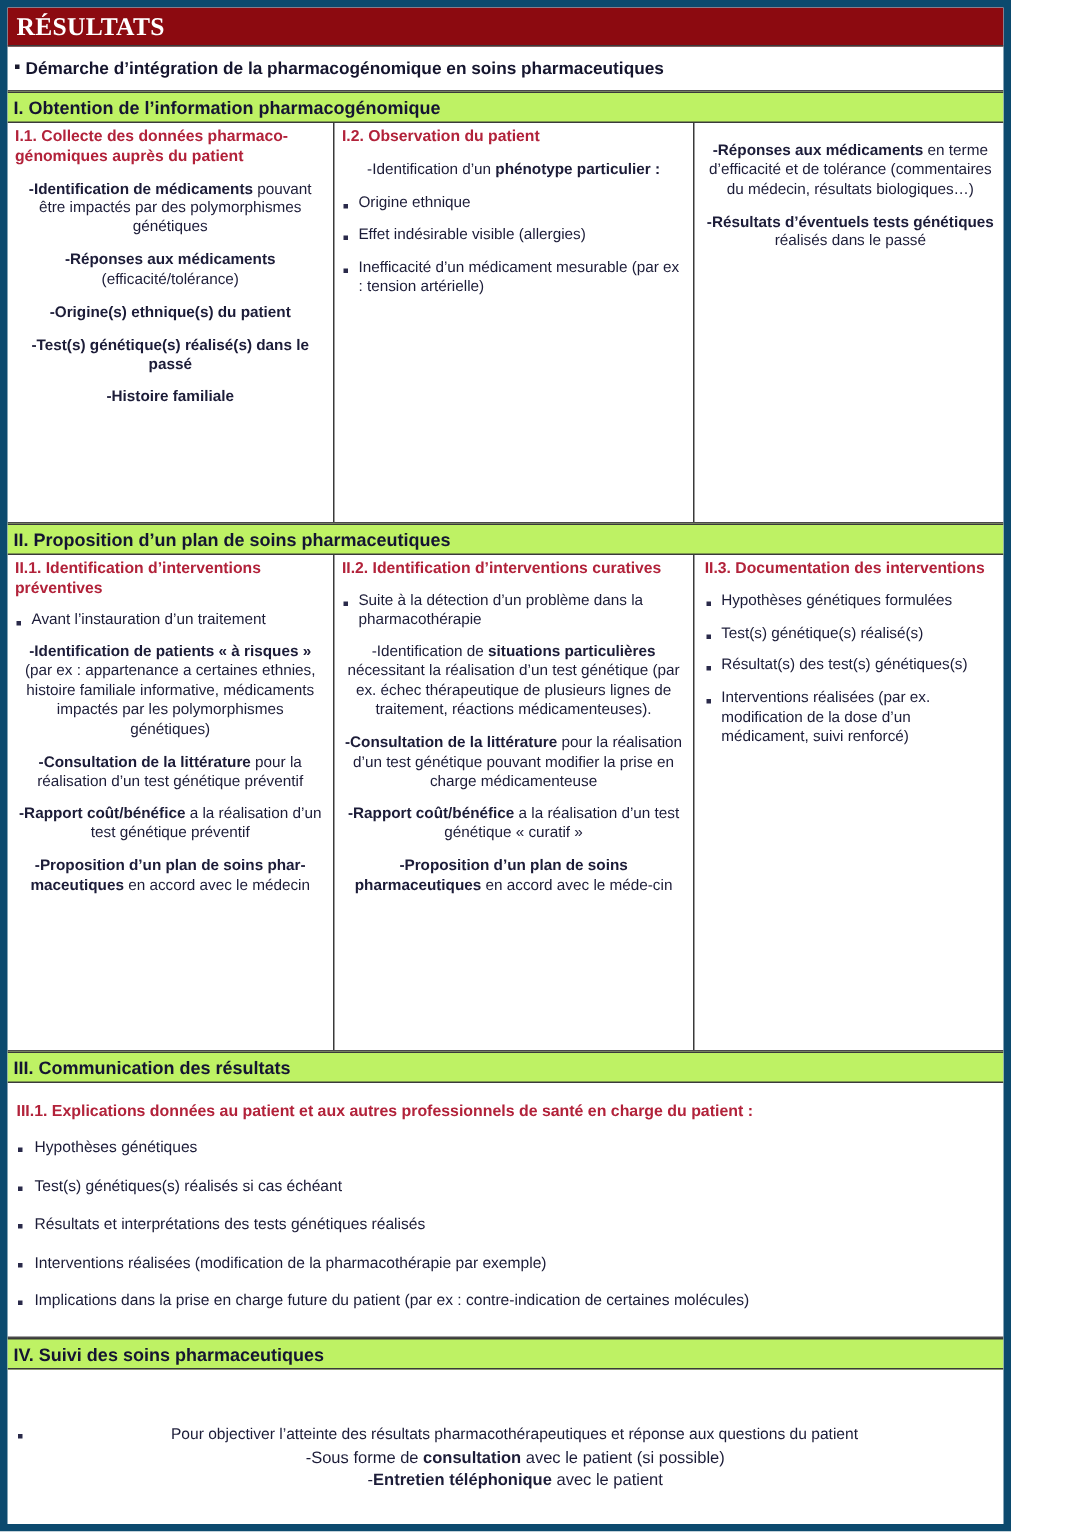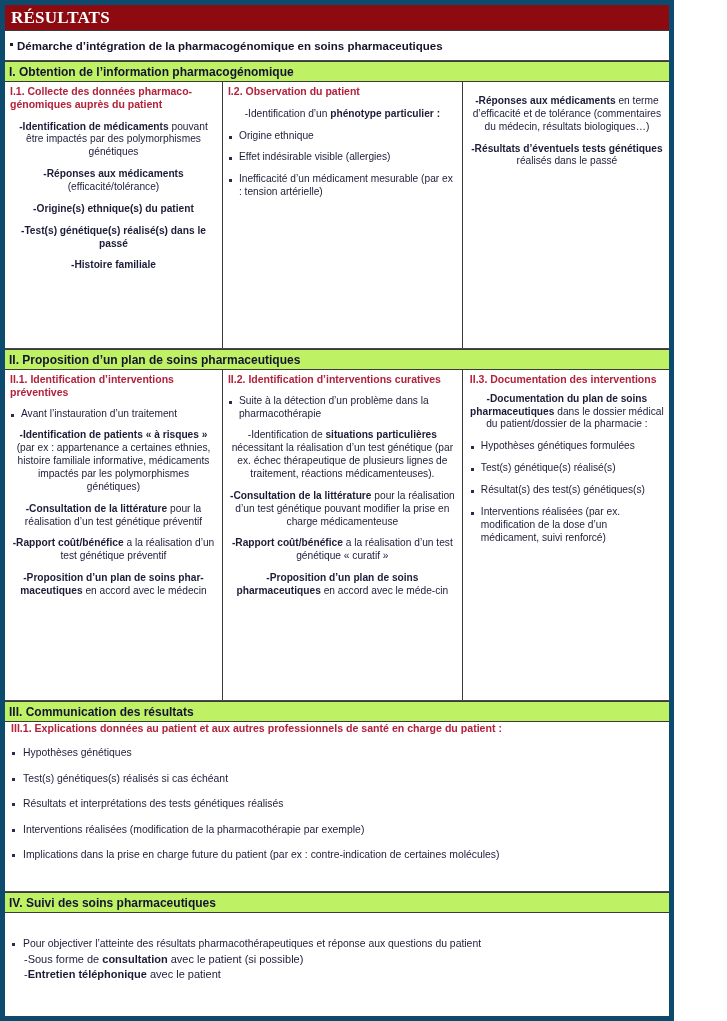--- a/index.html
+++ b/index.html
@@ -128,25 +128,25 @@
     left: 1px;
     top: 6px;
     width: 3px;
     height: 3px;
     background: #2a2a4a;
   }
   .bullet-item.italic { }
 
   
   .fullbody {
-    padding: 0 6px 8px 6px;
+    padding: 13px 6px 8px 6px;
     box-sizing: border-box;
     border-bottom: 1px solid #4a4a4a;
   }
-  .fullbody.nobord { border-bottom: none; }
+  .fullbody.nobord { border-bottom: none; text-align: center; }
   .full-head {
     color: #b2223a;
     font-size: 10.6px;
     font-weight: bold;
     margin-bottom: 3px;
   }
   .full-item {
     font-size: 10.4px;
     line-height: 1.3;
     margin: 12px 0 0 0;
@@ -239,21 +239,20 @@
           <div class="bullet-item italic">Suite à la détection d’un problème dans la pharmacothérapie</div>
           <div class="para">-Identification de <b>situations particulières</b> nécessitant la réalisation d’un test génétique (par ex. échec thérapeutique de plusieurs lignes de traitement, réactions médicamenteuses).</div>
           <div class="para"><b>-Consultation de la littérature</b> pour la réalisation d’un test génétique pouvant modifier la prise en charge médicamenteuse</div>
           <div class="para"><b>-Rapport coût/bénéfice</b> a la réalisation d’un test génétique « curatif »</div>
           <div class="para"><b>-Proposition d’un plan de soins pharmaceutiques</b> en accord avec le méde-cin</div>
         </div>
     </div>
     <div class="col c3">
       <div class="col-head">II.3. Documentation des interventions</div>
       <div id="s2c3">
-          <div class="para tight"><b>-Documentation du plan de soins pharmaceutiques</b> dans le dossier médical du patient/dossier de la pharmacie :</div>
           <div class="bullet-item">Hypothèses génétiques formulées</div>
           <div class="bullet-item">Test(s) génétique(s) réalisé(s)</div>
           <div class="bullet-item">Résultat(s) des test(s) génétiques(s)</div>
           <div class="bullet-item">Interventions réalisées (par ex. modification de la dose d’un médicament, suivi renforcé)</div>
         </div>
     </div>
   </div>
 
   <div class="section-bar">
     <span class="section-title">III. Communication des résultats</span>

